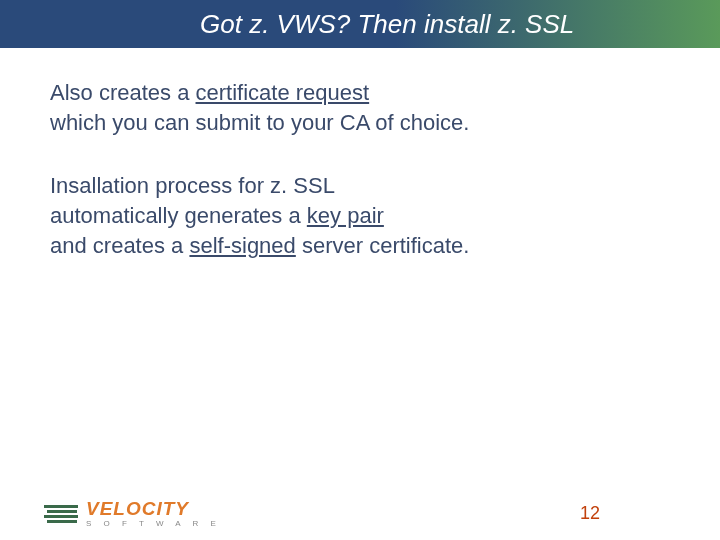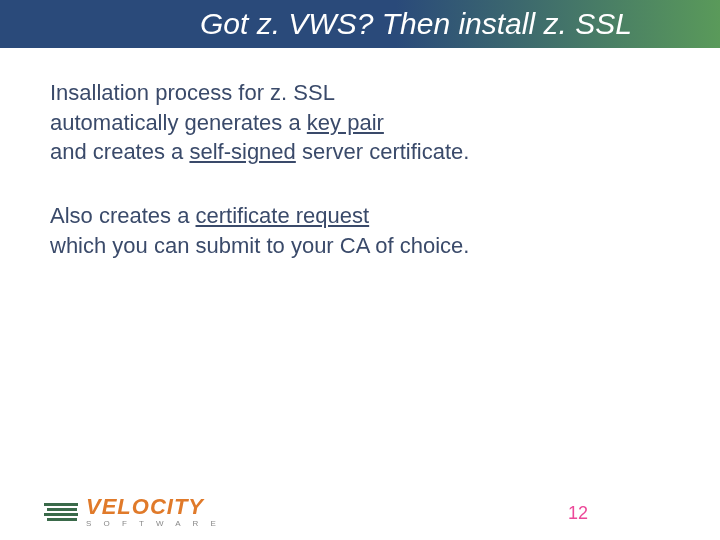--- a/index.html
+++ b/index.html
@@ -15,21 +15,21 @@
     width: 100%;
     height: 48px;
     background: linear-gradient(to right, #2a4a7a 0%, #2a4a7a 55%, #5a9a5a 100%);
     display: flex;
     align-items: center;
     padding-left: 200px;
   }
   .slide-title {
     color: #fff;
     font-style: italic;
-    font-size: 30px;
+    font-size: 26px;
     font-weight: 400;
     font-family: Arial, sans-serif;
   }
   .content {
     padding: 30px 50px 0 50px;
     color: #3a4a6a;
     font-size: 22px;
     line-height: 1.35;
   }
   .para {
@@ -65,56 +65,56 @@
   .logo-bars .b1 { width: 34px; }
   .logo-bars .b2 { width: 30px; margin-left: 3px; }
   .logo-bars .b3 { width: 34px; }
   .logo-bars .b4 { width: 30px; margin-left: 3px; }
   .logo-text {
     display: flex;
     flex-direction: column;
     line-height: 1;
   }
   .logo-velocity {
-    font-size: 22px;
+    font-size: 19px;
     font-weight: 700;
     font-style: italic;
     color: #e07a2a;
     letter-spacing: 1px;
   }
   .logo-software {
     font-size: 8px;
     letter-spacing: 5px;
     color: #888;
     margin-top: 2px;
   }
   .page-number {
     position: absolute;
-    right: 132px;
+    right: 120px;
     bottom: 6px;
     font-size: 18px;
-    color: #ec4899;
+    color: #c2410c;
   }
 </style>
 </head>
 <body>
 
 <div class="header-band">
   <div class="slide-title">Got z. VWS? Then install z. SSL</div>
 </div>
 
 <div class="content">
   <p class="para">
+    <span>Also creates a </span><span class="underline">certificate request</span><span style="white-space:pre-line">
+which you can submit to your CA of choice.</span>
+  </p>
+  <p class="para">
     <span style="white-space:pre-line">Insallation process for z. SSL
 automatically generates a </span><span class="underline">key pair</span><span style="white-space:pre-line">
 and creates a </span><span class="underline">self-signed</span><span> server certificate.</span>
-  </p>
-  <p class="para">
-    <span>Also creates a </span><span class="underline">certificate request</span><span style="white-space:pre-line">
-which you can submit to your CA of choice.</span>
   </p>
 </div>
 
 <div class="footer">
   <div class="logo">
     <div class="logo-bars">
       <div class="bar b1"></div>
       <div class="bar b2"></div>
       <div class="bar b3"></div>
       <div class="bar b4"></div>

